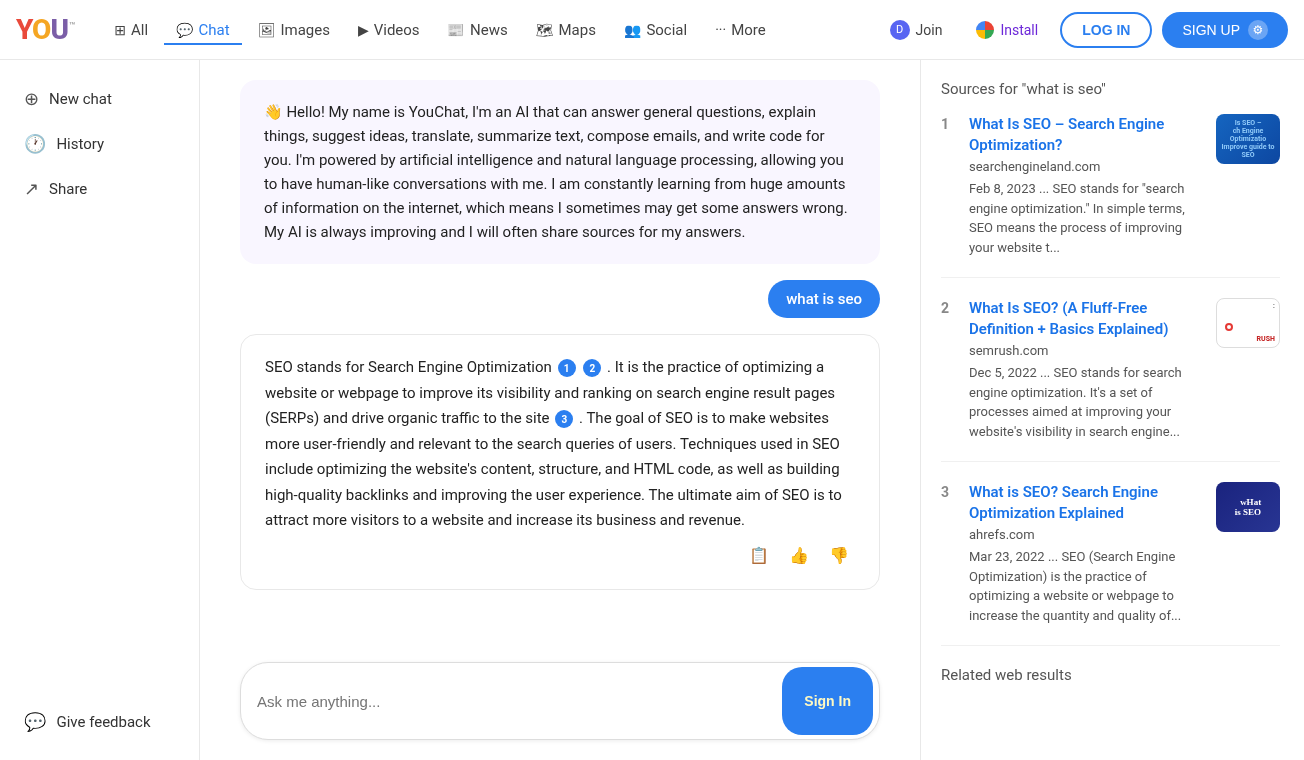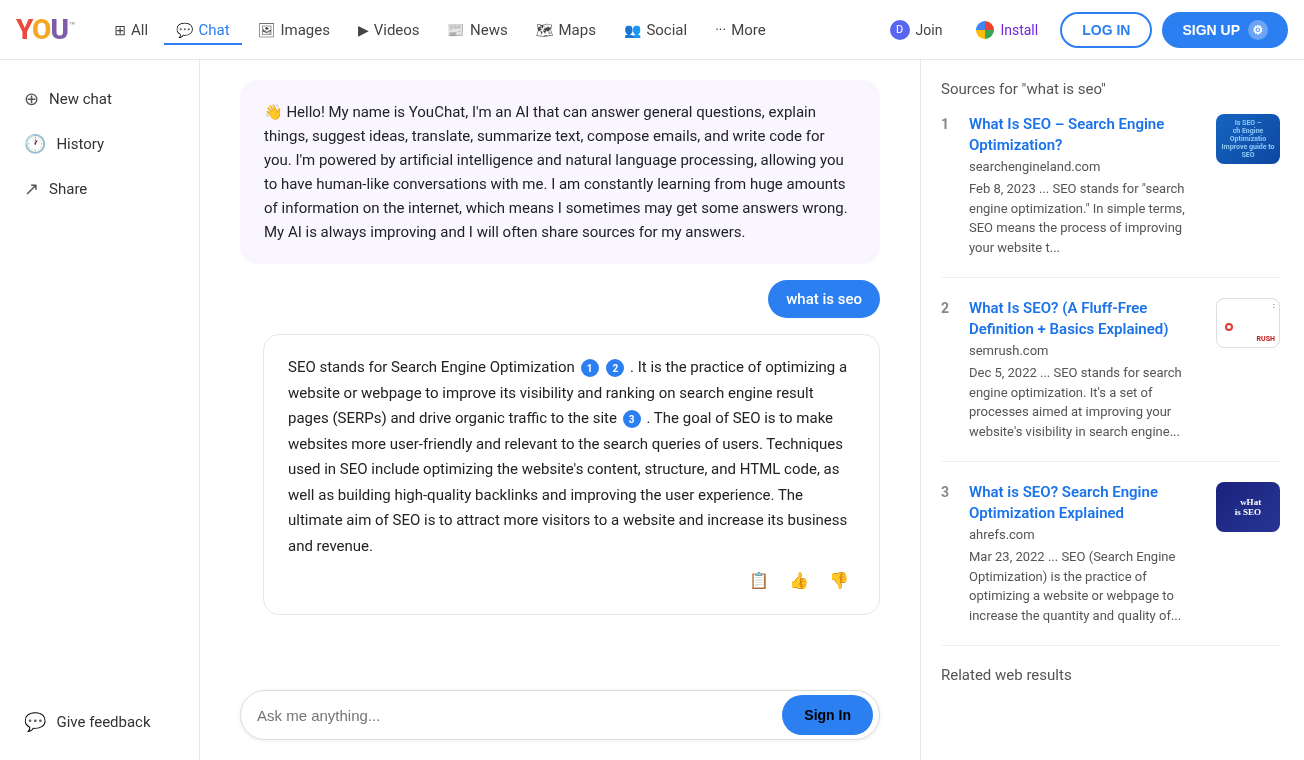--- a/index.html
+++ b/index.html
@@ -16,21 +16,21 @@
     .nav-items { display: flex; align-items: center; gap: 4px; flex: 1; }
     .nav-item { display: flex; align-items: center; gap: 5px; padding: 6px 12px; border-radius: 20px; cursor: pointer; font-size: 15px; color: #444; text-decoration: none; white-space: nowrap; }
     .nav-item.active { color: #2b7ff0; border-bottom: 2px solid #2b7ff0; border-radius: 0; padding-bottom: 4px; }
     .nav-icon { font-size: 14px; }
     .nav-right { display: flex; align-items: center; gap: 10px; margin-left: auto; }
     .join-btn { display: flex; align-items: center; gap: 6px; padding: 6px 12px; border-radius: 20px; cursor: pointer; font-size: 14px; color: #444; }
     .discord-icon { width: 20px; height: 20px; background: #5865f2; border-radius: 50%; display: flex; align-items: center; justify-content: center; color: white; font-size: 11px; }
     .install-btn { display: flex; align-items: center; gap: 6px; padding: 6px 12px; border-radius: 20px; cursor: pointer; font-size: 14px; color: #6d28d9; }
     .chrome-icon { width: 18px; height: 18px; border-radius: 50%; background: conic-gradient(#ea4335 0deg 90deg, #34a853 90deg 180deg, #fbbc05 180deg 270deg, #4285f4 270deg 360deg); }
     .login-btn { padding: 8px 20px; border: 2px solid #2b7ff0; border-radius: 20px; color: #2b7ff0; font-size: 14px; font-weight: 600; cursor: pointer; background: transparent; }
-    .signup-btn { padding: 8px 20px; background: #2b7ff0; border: none; border-radius: 20px; color: white; font-size: 14px; font-weight: 700; cursor: pointer; display: flex; align-items: center; gap: 8px; }
+    .signup-btn { padding: 8px 20px; background: #2b7ff0; border: none; border-radius: 20px; color: white; font-size: 14px; font-weight: 400; cursor: pointer; display: flex; align-items: center; gap: 8px; }
     .gear-icon-circle { width: 20px; height: 20px; background: rgba(255,255,255,0.3); border-radius: 50%; display: flex; align-items: center; justify-content: center; font-size: 12px; }
 
     
     .main-layout { display: flex; flex: 1; overflow: hidden; }
 
     
     .sidebar { width: 200px; flex-shrink: 0; border-right: 1px solid #e8e8e8; display: flex; flex-direction: column; padding: 16px 0; }
     .sidebar-item { display: flex; align-items: center; gap: 10px; padding: 10px 16px; cursor: pointer; font-size: 15px; color: #333; border-radius: 8px; margin: 2px 8px; }
     .sidebar-icon { font-size: 18px; color: #555; }
     .sidebar-bottom { margin-top: auto; }
@@ -40,30 +40,30 @@
     .chat-messages { flex: 1; overflow-y: auto; display: flex; flex-direction: column; gap: 16px; }
 
     
     .ai-message { background: #f9f6ff; border-radius: 16px; padding: 20px 24px; font-size: 15px; line-height: 1.6; color: #222; max-width: 640px; }
 
     
     .user-message-wrap { display: flex; justify-content: flex-end; }
     .user-message { background: #2b7ff0; color: white; border-radius: 20px; padding: 10px 18px; font-size: 15px; font-weight: 500; }
 
     
-    .bot-response { background: #fff; border: 1px solid #e8e8e8; border-radius: 16px; padding: 20px 24px; font-size: 15px; line-height: 1.7; color: #222; max-width: 640px; margin-left: 23px; }
+    .bot-response { background: #fff; border: 1px solid #e8e8e8; border-radius: 16px; padding: 20px 24px; font-size: 15px; line-height: 1.7; color: #222; max-width: 640px; }
     .citation { display: inline-flex; align-items: center; justify-content: center; width: 18px; height: 18px; background: #2b7ff0; color: white; border-radius: 50%; font-size: 10px; font-weight: 700; margin: 0 2px; vertical-align: middle; cursor: pointer; }
     .response-actions { display: flex; justify-content: flex-end; gap: 8px; margin-top: 8px; }
     .action-btn { background: none; border: none; cursor: pointer; color: #888; font-size: 16px; padding: 4px 6px; border-radius: 6px; }
 
     
     .input-area { padding: 16px 0 0 0; }
     .input-wrap { display: flex; align-items: center; border: 1px solid #ddd; border-radius: 28px; padding: 4px 6px 4px 16px; background: #fff; box-shadow: 0 1px 4px rgba(0,0,0,0.08); gap: 36px; }
     .chat-input { flex: 1; border: none; outline: none; font-size: 15px; color: #333; background: transparent; }
-    .sign-in-btn { background: #2b7ff0; color: #000000; border: none; border-radius: 20px; padding: 12px 22px; font-size: 14px; font-weight: 600; cursor: pointer; white-space: nowrap; }
+    .sign-in-btn { background: #2b7ff0; color: #fef9c3; border: none; border-radius: 20px; padding: 26px 22px; font-size: 14px; font-weight: 600; cursor: pointer; white-space: nowrap; }
 
     
     .sources-panel { width: 380px; flex-shrink: 0; border-left: 1px solid #e8e8e8; overflow-y: auto; padding: 20px 20px; }
     .sources-title { font-size: 15px; color: #555; margin-bottom: 16px; }
     .source-item { display: flex; gap: 12px; margin-bottom: 20px; padding-bottom: 20px; border-bottom: 1px solid #f0f0f0; }
     .source-number { font-size: 14px; font-weight: 700; color: #888; min-width: 16px; margin-top: 2px; }
     .source-content { flex: 1; }
     .source-title { font-size: 15px; font-weight: 600; color: #1a73e8; margin-bottom: 3px; line-height: 1.4; cursor: pointer; }
     .source-domain { font-size: 13px; color: #555; margin-bottom: 5px; }
     .source-snippet { font-size: 13px; color: #555; line-height: 1.5; }

